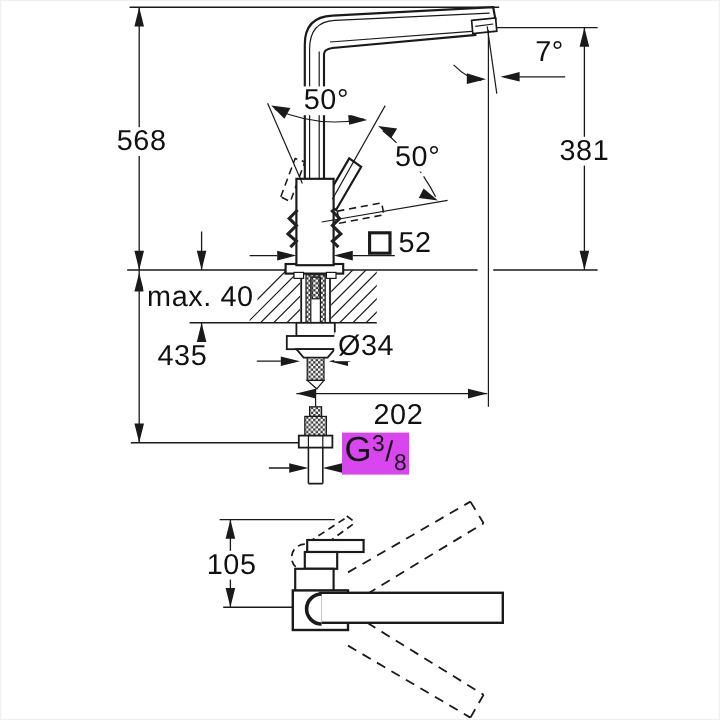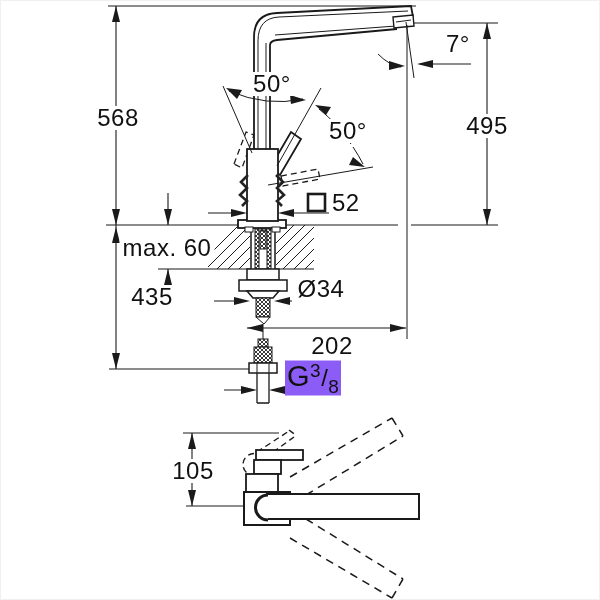--- a/index.html
+++ b/index.html
@@ -9,21 +9,21 @@
     border:1px solid #f0f0f0;box-sizing:border-box;
   }
   #drawing{position:absolute;left:0;top:0;}
   .lbl{
     position:absolute;transform:translate(-50%,-50%);
     background:#fff;padding:0 3px;
     font-size:24px;color:#111;white-space:nowrap;line-height:1.0;
     letter-spacing:0.5px;
   }
   .lbl-left{transform:translate(0,-50%);}
-  .gfrac{font-size:29px;background:#8b5cf6;padding:0 2px;}
+  .gfrac{font-size:29px;background:#d946ef;padding:0 2px;}
   .gfrac sup{font-size:19px;vertical-align:9px;}
   .gfrac sub{font-size:19px;vertical-align:-7px;}
   .gfrac .slash{font-size:24px;}
 </style>
 </head>
 <body>
 
 <div id="canvas">
 
 <svg id="drawing" width="600" height="600" viewBox="0 0 600 600" fill="none">
@@ -165,25 +165,25 @@
     <g stroke-width="1.5" stroke-dasharray="8,6">
       <path d="M289,476 L391,417 M305,494 L402,435 M391,417 L402,435"></path>
       <path d="M289,537 L391,597 M305,518 L402,578 M391,597 L402,578"></path>
     </g>
     <rect x="266" y="493" width="152" height="25" fill="#fff" stroke-width="2"></rect>
     <path d="M267,494 A12,12 0 0 0 267,519" stroke-width="3" fill="#fff"></path>
   </g>
 </svg>
 
 <div class="lbl" style="left:117px;top:117px;">568</div>
-<div class="lbl" style="left:486px;top:125px;">495</div>
+<div class="lbl" style="left:486px;top:125px;">381</div>
 <div class="lbl" style="left:457px;top:43px;">7°</div>
 <div class="lbl" style="left:271px;top:83px;">50°</div>
 <div class="lbl" style="left:347px;top:130px;">50°</div>
 <div class="lbl lbl-left" style="left:328px;top:202px;">52</div>
-<div class="lbl" style="left:166px;top:247px;">max. 60</div>
+<div class="lbl" style="left:166px;top:247px;">max. 40</div>
 <div class="lbl" style="left:116px;top:296px;margin-left:35px;">435</div>
-<div class="lbl" style="left:320px;top:288px;">Ø34</div>
+<div class="lbl" style="left:304px;top:288px;">Ø34</div>
 <div class="lbl" style="left:331px;top:345px;">202</div>
 <div class="lbl lbl-left gfrac" style="left:284px;top:377px;"><span>G</span><sup>3</sup><span class="slash">/</span><sub>8</sub></div>
 <div class="lbl" style="left:192px;top:470px;">105</div>
 
 </div>
 
 </body></html>

